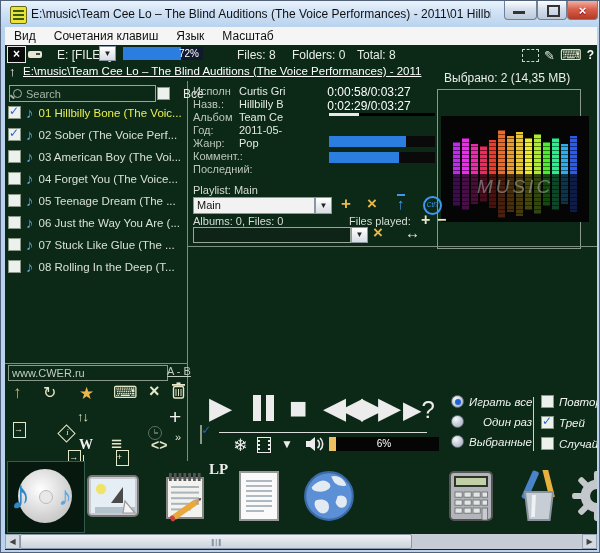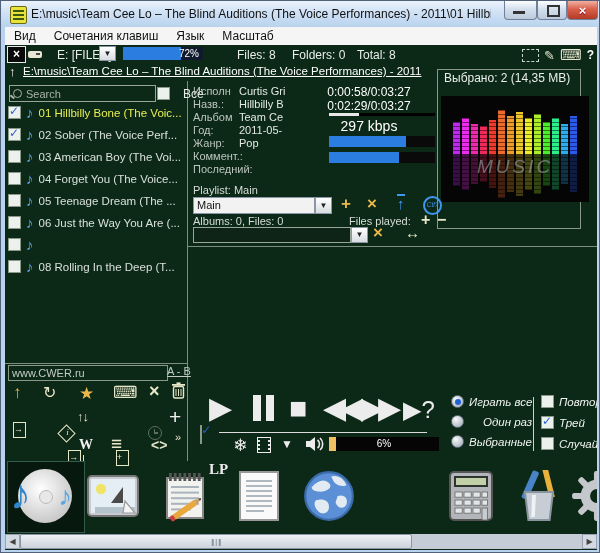--- a/index.html
+++ b/index.html
@@ -63,21 +63,21 @@
   .clockicon::after{content:"";position:absolute;left:5px;top:2px;width:1.5px;height:4px;background:#5f6f5f;}
   .clockicon::before{content:"";position:absolute;left:5px;top:5px;width:4px;height:1.5px;background:#5f6f5f;}
   
   .info-label{color:#bcc6bc;font-size:11px;}
   .info-value{color:#e4eae4;font-size:11px;}
   .timecol{left:296px;width:136px;text-align:center;color:#fff;font-size:12px;}
   .minibar{left:324px;top:68px;width:106px;height:3px;background:#000;}
   .minibar .fill{height:100%;background:#e8e8e8;}
   .bluebar{left:324px;width:106px;height:11px;background:#0a0a0a;}
   .bluebar .fill{height:100%;background:#2b7de0;}
-  .artbox{left:432px;top:24px;width:144px;height:160px;border:1px solid #8a988a;box-sizing:border-box;}
+  .artbox{left:432px;top:44px;width:144px;height:160px;border:1px solid #8a988a;box-sizing:border-box;}
   .artblack{position:absolute;left:3px;top:26px;width:148px;height:106px;background:#050505;overflow:hidden;}
   .eq,.eq-r{position:absolute;left:0;width:148px;display:flex;align-items:flex-end;justify-content:center;}
   .eq{top:0;height:58px;}
   .eq-r{top:58px;height:30px;transform:scaleY(-1);opacity:.28;}
   .eqbar{width:7px;margin:0 1px;background:repeating-linear-gradient(to top,hsl(var(--h),85%,55%) 0 3px,hsl(var(--h),75%,28%) 3px 4px);}
   .music-cap{position:absolute;left:0;width:148px;top:60px;text-align:center;color:#9aa4aa;font-size:19px;font-style:italic;letter-spacing:3px;opacity:.6;}
   
   .combo{background:#f2f2f2;border:1px solid #8a96a4;color:#111;font-size:11px;line-height:15px;padding-left:3px;box-sizing:border-box;}
   .combo.dark{background:#0e2416;border:1px solid #98a698;}
   .goldbtn{color:#eab84d;font-size:17px;font-weight:bold;line-height:16px;}
@@ -220,20 +220,21 @@
         <span class="flabel">05 Teenage Dream (The ...</span>
       </div>
       <div class="frow" style="top:111px;">
         <span class="cb"></span>
         <span class="note">♪</span>
         <span class="flabel">06 Just the Way You Are (...</span>
       </div>
       <div class="frow" style="top:133px;">
         <span class="cb"></span>
         <span class="note">♪</span>
+        <span class="flabel">07 Stuck Like Glue (The ...</span>
       </div>
       <div class="frow" style="top:155px;">
         <span class="cb"></span>
         <span class="note">♪</span>
         <span class="flabel">08 Rolling In the Deep (T...</span>
       </div>
     </div>
 
     
     <div class="abs wwwbox gtxt">www.CWER.ru</div>
@@ -278,21 +279,20 @@
     <span class="abs info-label" style="left:188px;top:92px;">Жанр:</span>
     <span class="abs info-value" style="left:234px;top:92px;">Pop</span>
     <span class="abs info-label" style="left:188px;top:105px;">Коммент.:</span>
     <span class="abs info-label" style="left:188px;top:118px;">Последний:</span>
 
     <span class="abs timecol" style="top:40px;">0:00:58/0:03:27</span>
     <span class="abs timecol" style="top:54px;">0:02:29/0:03:27</span>
     <div class="abs minibar">
         <div class="fill" style="width: 28%;"></div>
       </div>
-    <span class="abs timecol" style="top:73px;font-size:14px;">297 kbps</span>
     <div class="abs bluebar" style="top:91px;">
         <div class="fill" style="width: 73%;"></div>
       </div>
     <div class="abs bluebar" style="top:107px;">
         <div class="fill" style="width: 66%;"></div>
       </div>
 
     
     <div class="abs artbox">
       <div class="artblack">

